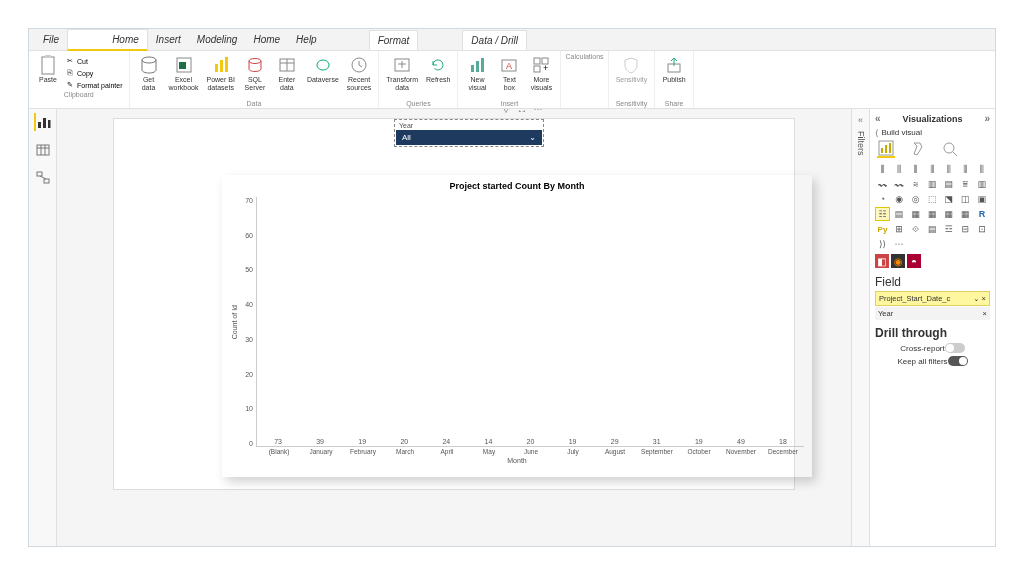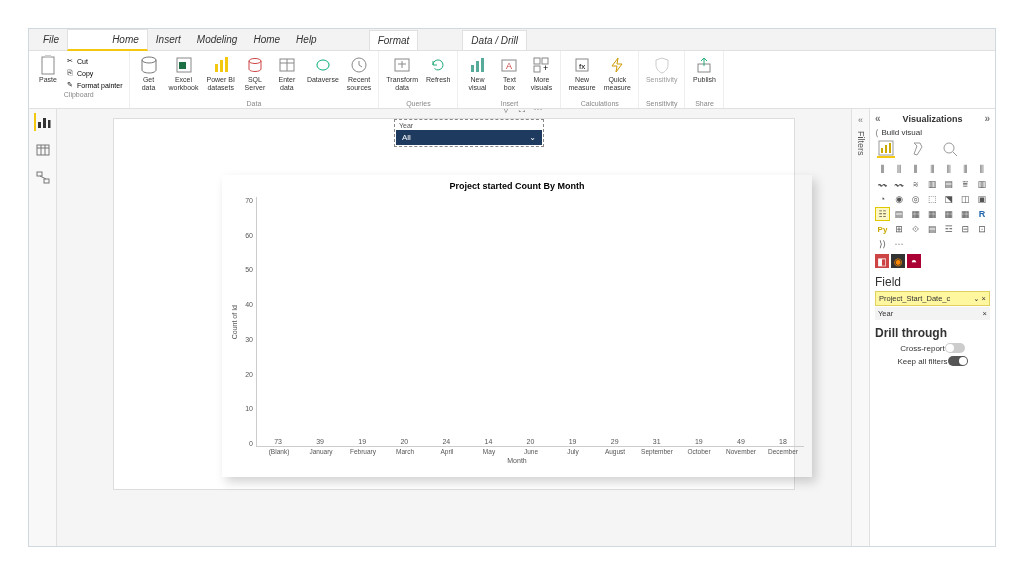--- a/index.html
+++ b/index.html
@@ -268,41 +268,20 @@
               </svg>
             </span>
             <span class="lbl">More
 visuals</span>
           </div>
       </div>
       <div class="ribbon-group-label">Insert</div>
     </div>
 
     <div class="ribbon-group">
-      <div class="ribbon-buttons">
-        <div class="ribbon-btn">
-            <span class="icon">
-              <svg width="18" height="18">
-                <rect x="3" y="3" width="12" height="12" fill="none" stroke="#888"></rect>
-                <text x="6" y="13" font-size="8">fx</text>
-              </svg>
-            </span>
-            <span class="lbl">New
-measure</span>
-          </div>
-        <div class="ribbon-btn">
-            <span class="icon">
-              <svg width="18" height="18">
-                <path d="M10 2L4 10h5l-1 6 6-8h-5z" fill="none" stroke="#c90"></path>
-              </svg>
-            </span>
-            <span class="lbl">Quick
-measure</span>
-          </div>
-      </div>
       <div class="ribbon-group-label">Calculations</div>
     </div>
 
     <div class="ribbon-group">
       <div class="ribbon-buttons">
         <div class="ribbon-btn" style="opacity:.5">
             <span class="icon">
               <svg width="18" height="18">
                 <path d="M9 2l6 2v5c0 4-3 7-6 8-3-1-6-4-6-8V4z" fill="none" stroke="#999"></path>
               </svg>

